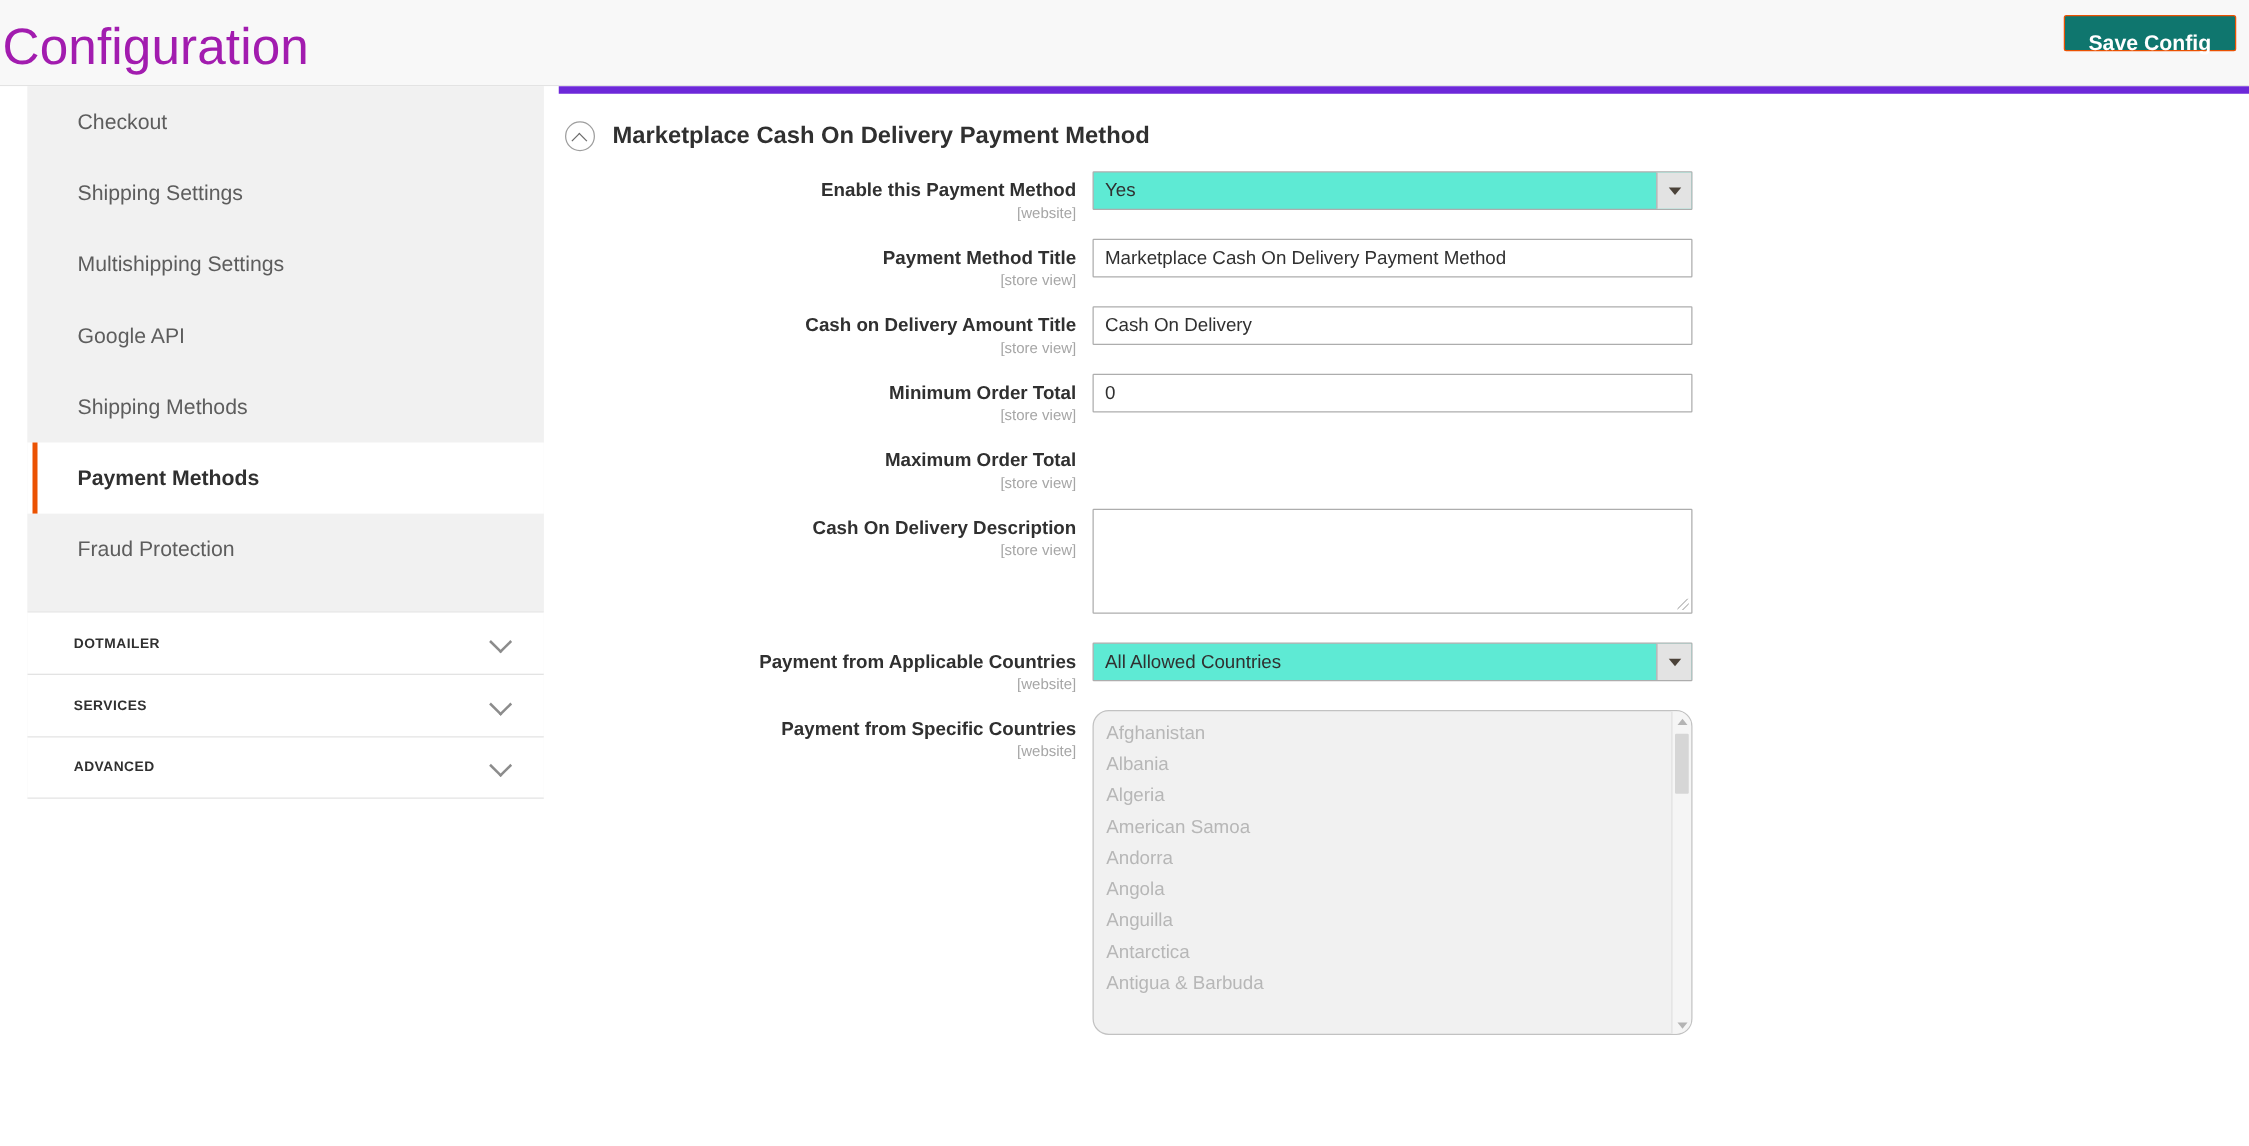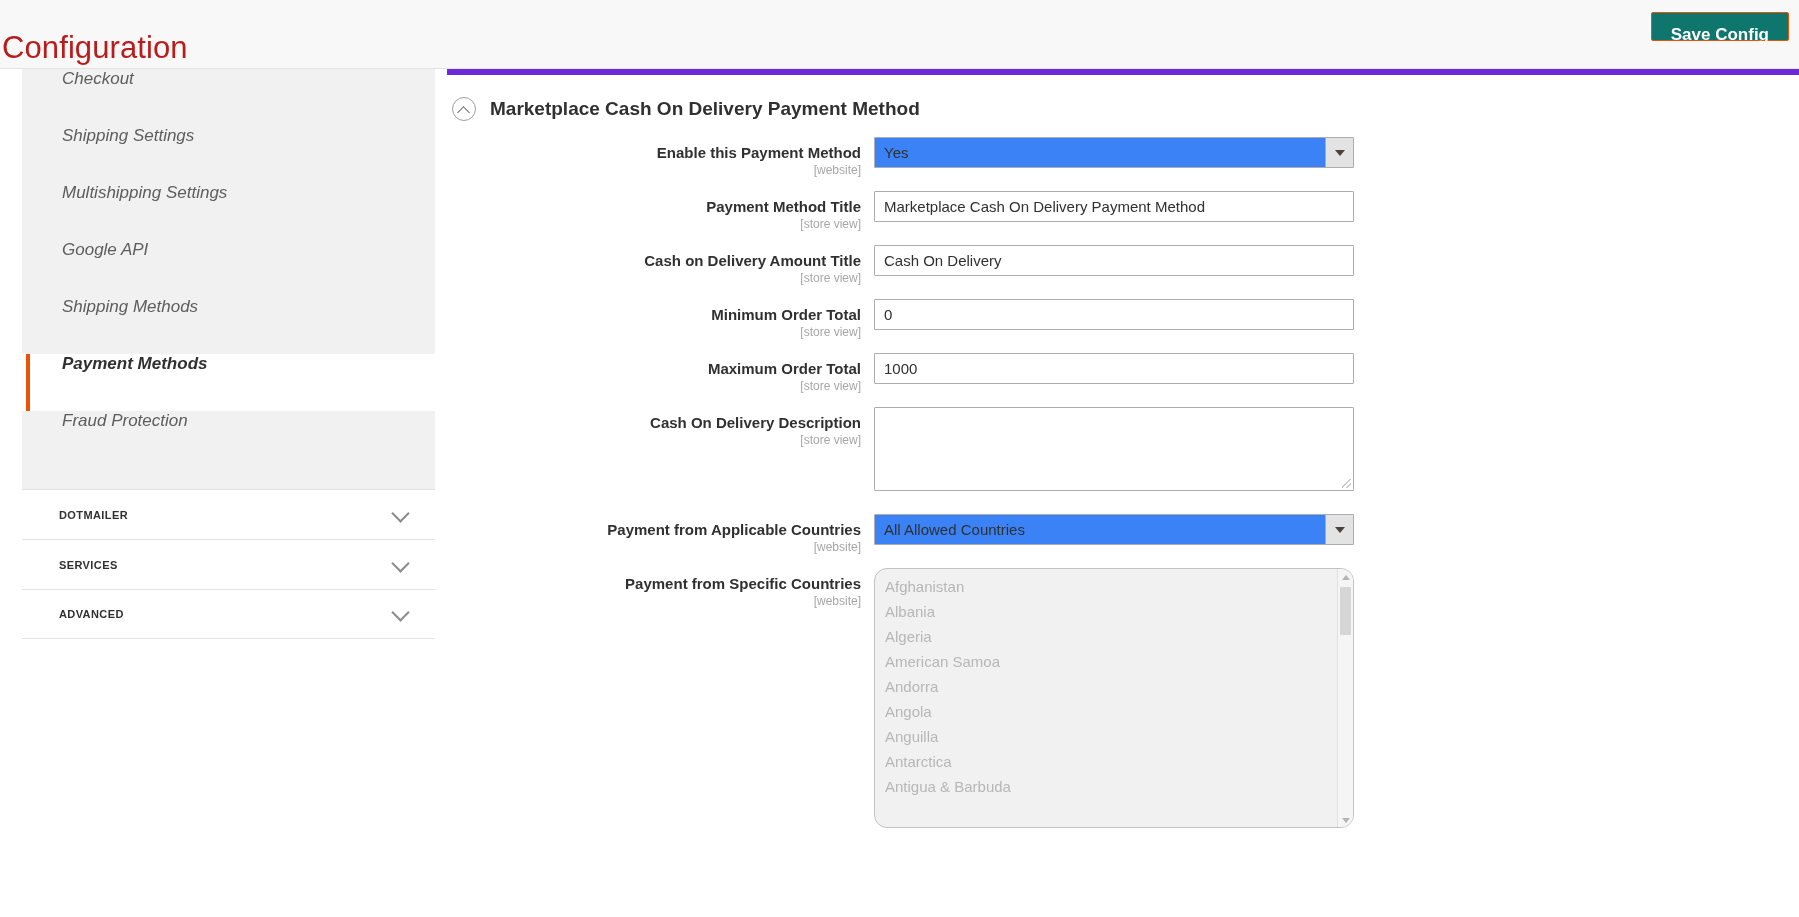--- a/index.html
+++ b/index.html
@@ -13,24 +13,23 @@
 
   
   #page-header {
     position: absolute; left: 0; top: 0;
     width: 1799px; height: 69px;
     background: #f8f8f8;
     border-bottom: 1px solid #e3e3e3;
   }
   #page-title {
     position: absolute; left: 2px; top: 14px;
-    font-size: 31px; font-weight: 400; color: #b91c1c;
+    font-size: 41px; font-weight: 400; color: #a21caf;
     letter-spacing: 0.1px;
     white-space: nowrap;
-    margin-top: 16px;
   }
   #save-config-btn {
     position: absolute; right: 10px; top: 12px;
     height: 29px; padding: 0 19px;
     background: #0f766e; border: 1px solid #eb5202;
     color: #ffffff; font-size: 17px; font-weight: bold;
     font-family: "Liberation Sans", sans-serif;
     cursor: pointer; border-radius: 2px;
     line-height: 43px;
   }
@@ -45,26 +44,25 @@
   
   #sidebar {
     position: absolute; left: 22px; top: 0;
     width: 413px;
     background: #f1f1f1;
   }
   .nav-item {
     position: relative;
     height: 57px;
     padding: 0 0 0 40px;
-    display: flex; 
+    display: flex; align-items: center;
     font-size: 17px; color: #5d5d5d;
     background: #f1f1f1;
     cursor: pointer;
     white-space: nowrap;
-    font-style: italic;
   }
   .nav-item.active {
     background: #ffffff;
     color: #303030;
     font-weight: bold;
   }
   .nav-item.active::before {
     content: "";
     position: absolute; left: 4px; top: 0;
     width: 4px; height: 57px;
@@ -165,21 +163,21 @@
     font-family: "Liberation Sans", sans-serif;
     padding: 0 9px;
     border-radius: 1px;
     outline: none;
   }
 
   .sel-wrap {
     position: relative;
     width: 480px; height: 31px;
     border: 1px solid #adadad;
-    background: #3b82f6;
+    background: #5eead4;
     border-radius: 1px;
     display: flex; align-items: center;
     cursor: pointer;
   }
   .sel-val {
     font-size: 15px; color: #303030;
     padding-left: 9px;
     white-space: nowrap;
   }
   .sel-btn {
@@ -362,23 +360,20 @@
         </div>
         <div class="field-col">
           <input class="txt" type="text" value="0" style="">
         </div>
       </div>
 
       <div class="row">
         <div class="label-col">
           <div class="lbl">Maximum Order Total</div>
           <div class="scope">[store view]</div>
-        </div>
-        <div class="field-col">
-          <input class="txt" type="text" value="1000" style="">
         </div>
       </div>
 
       <div class="row">
         <div class="label-col">
           <div class="lbl">Cash On Delivery Description</div>
           <div class="scope">[store view]</div>
         </div>
         <div class="field-col">
           <div class="ta"></div>

